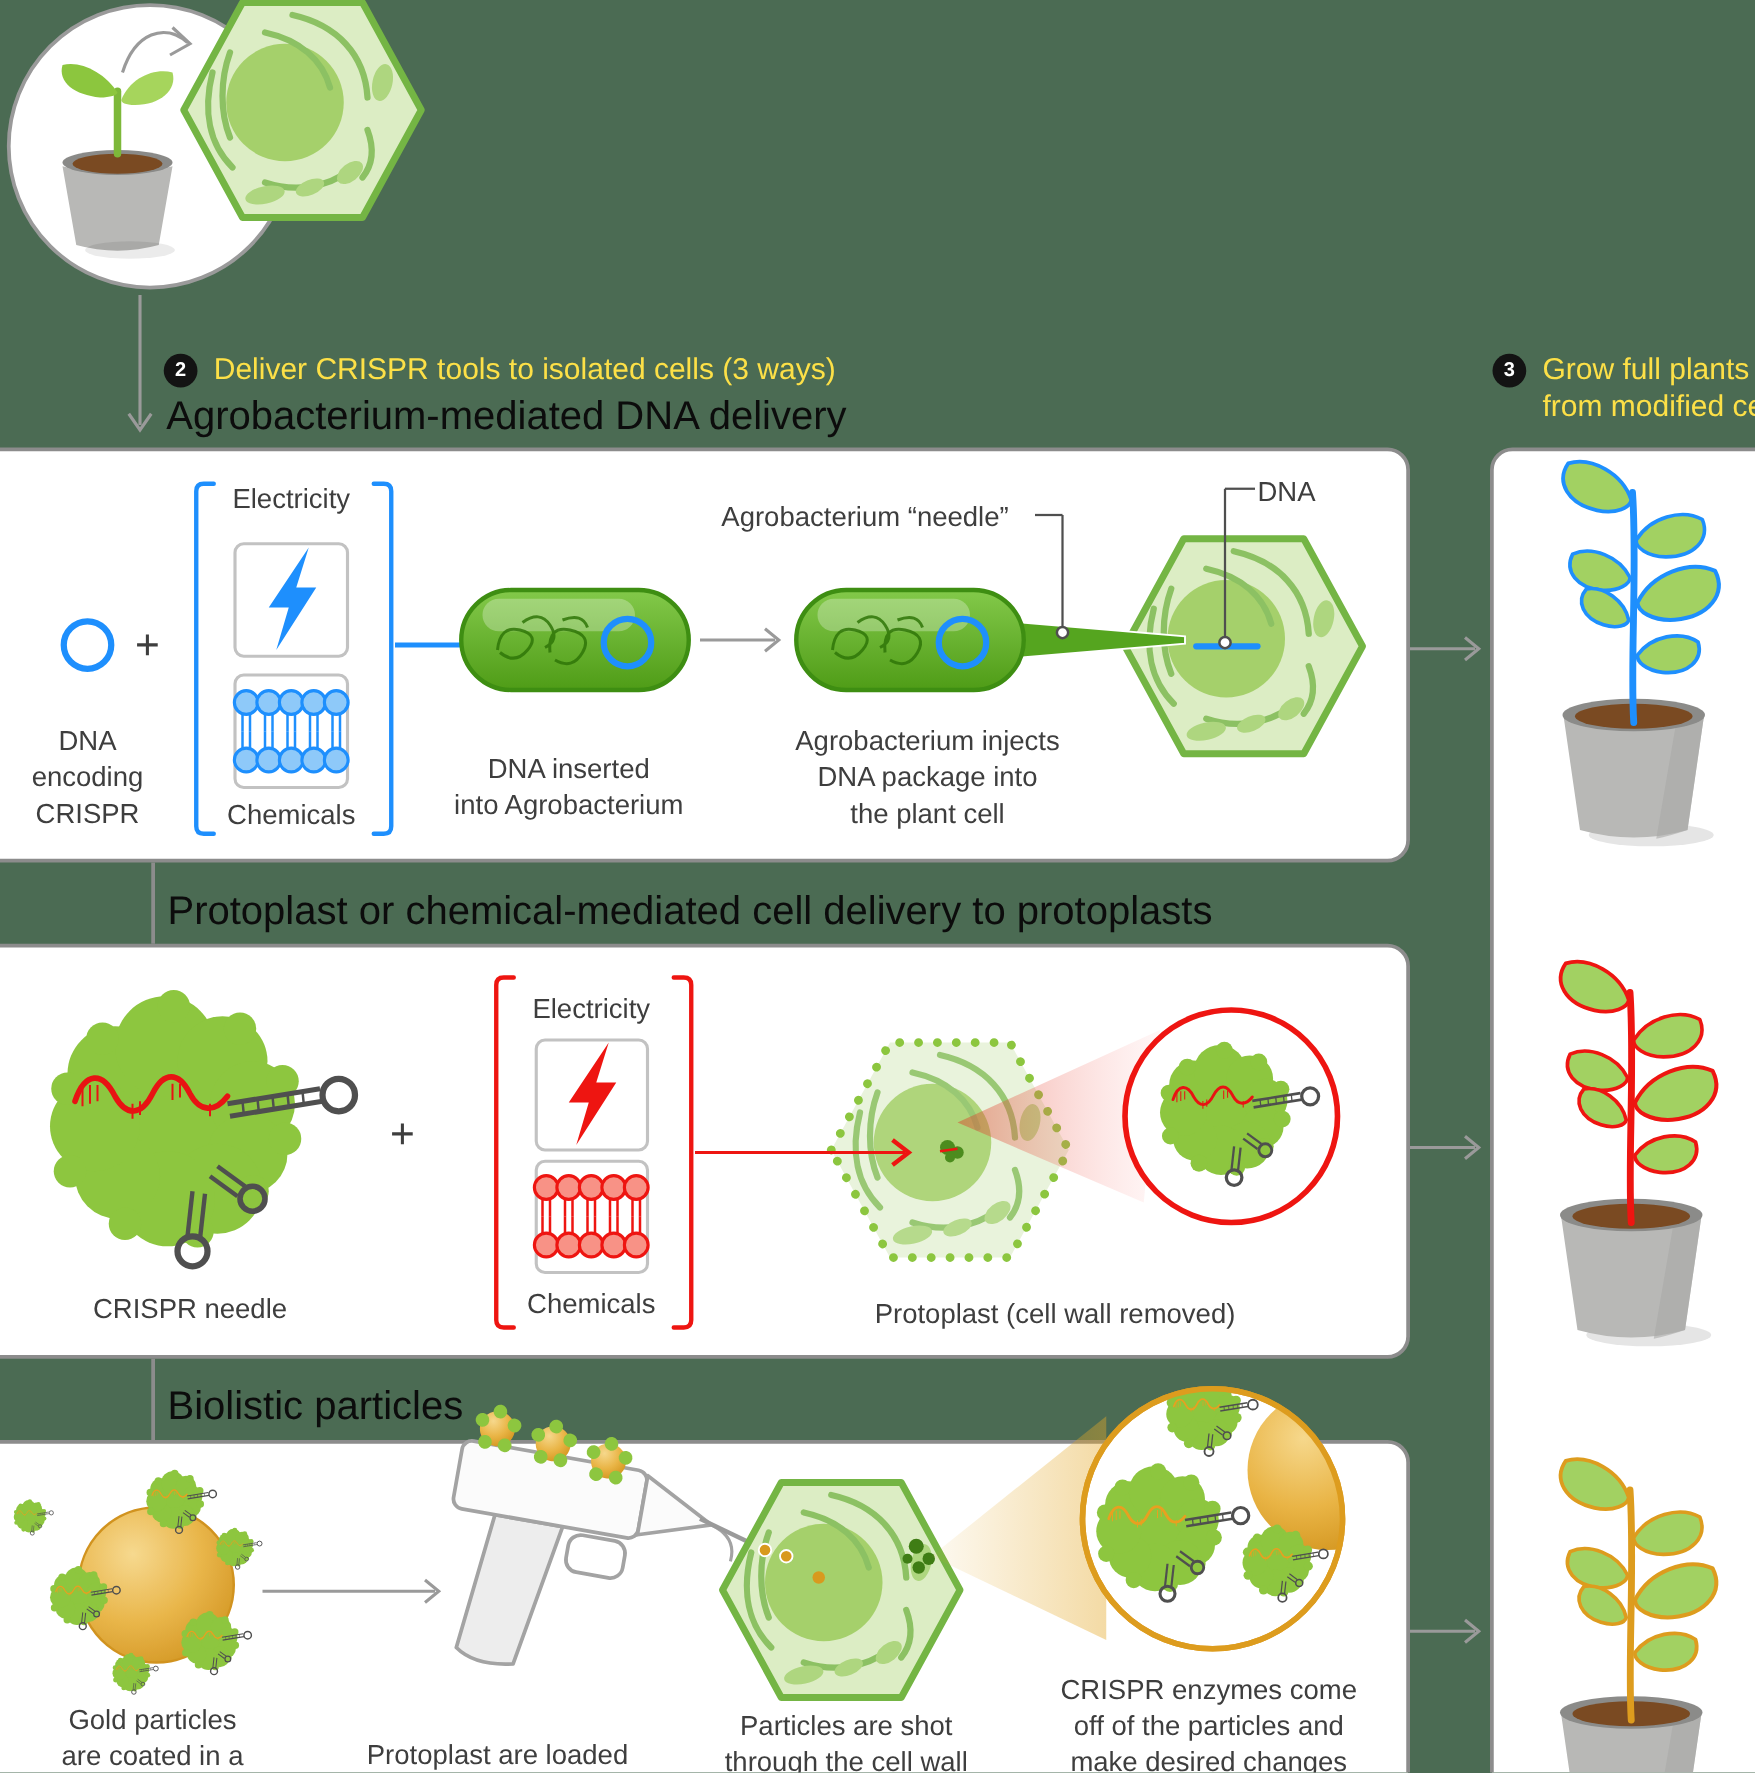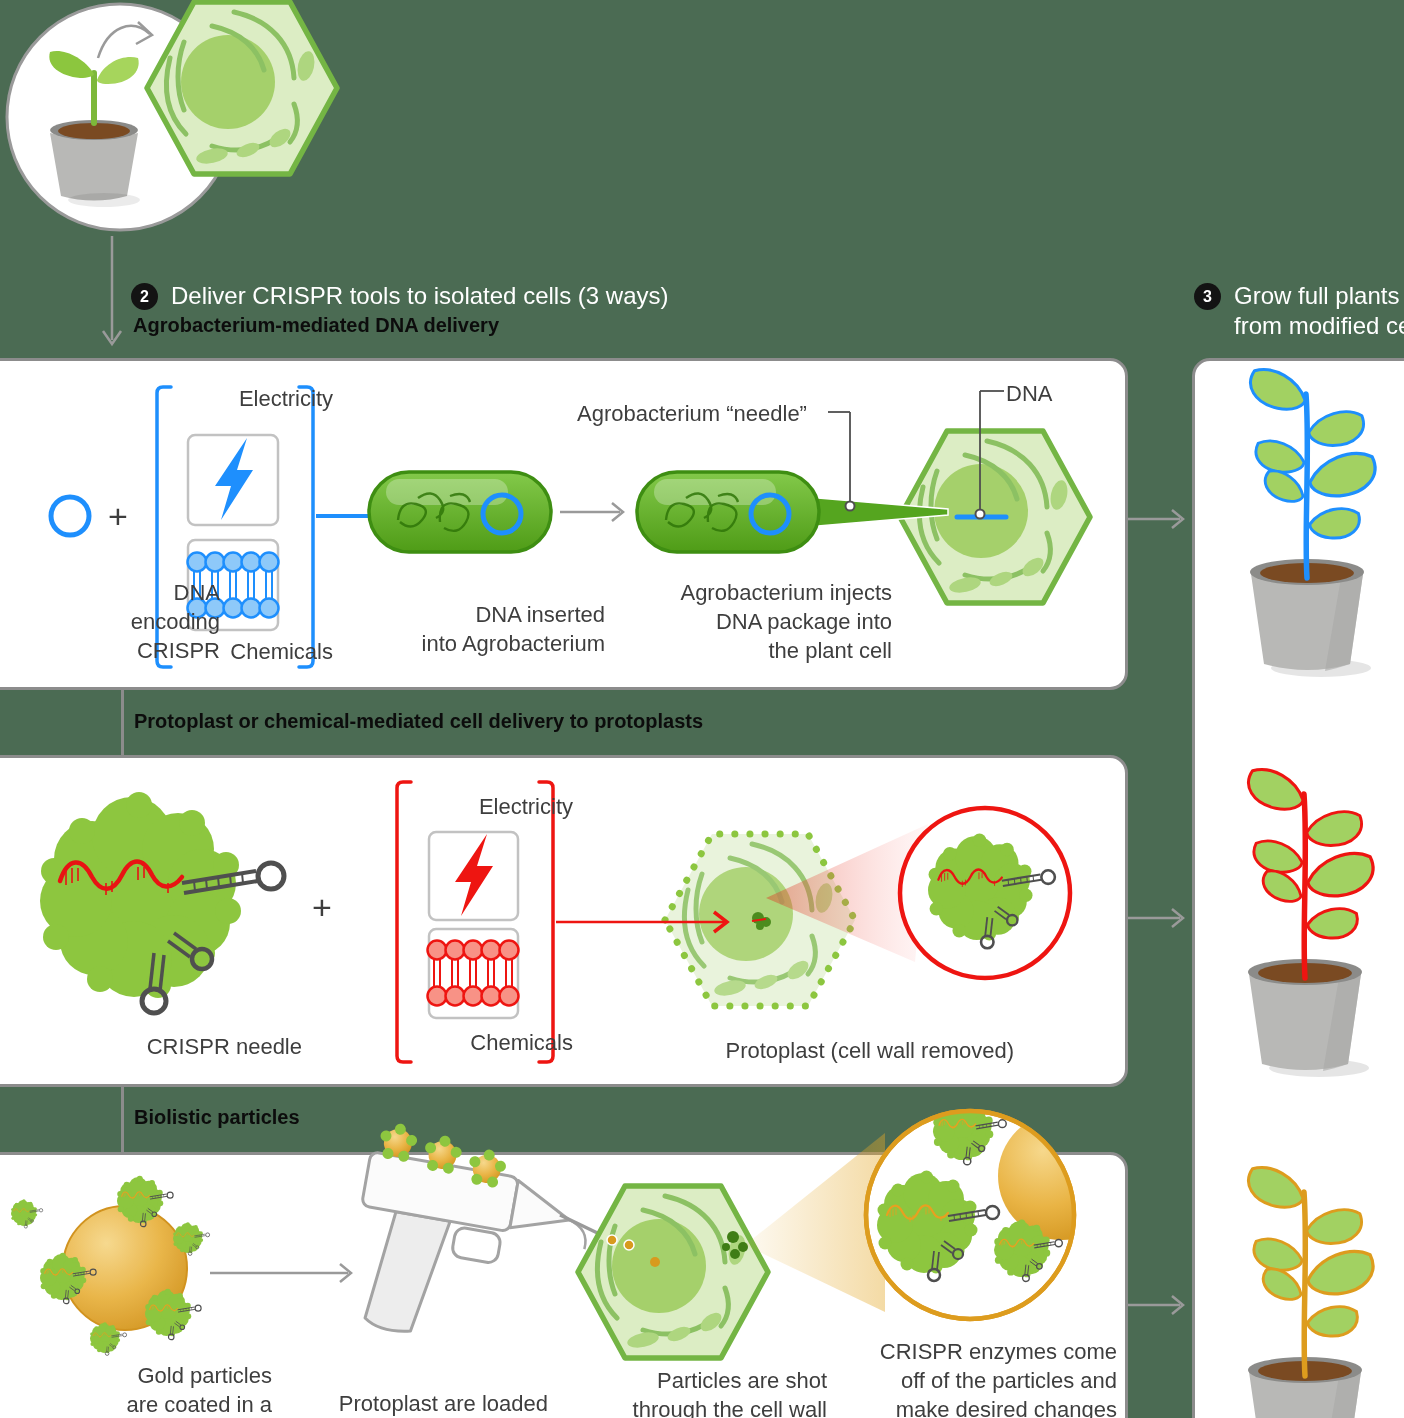--- a/index.html
+++ b/index.html
@@ -2,28 +2,28 @@
 <html style="--c-background: #4b6b53; --c-accent_blue: #1e8ffd; --c-accent_red: #ee1511; --c-accent_gold: #dd9c1e; --c-leaf_green: #8dc63f; --c-panel_border: #8c8c8c;"><head>
 <meta charset="utf-8">
 <style>
   html,body{margin:0;padding:0}
   body{width:1404px;height:1418px;overflow:hidden;position:relative;
        background:var(--c-background,#4b6b53);font-family:"Liberation Sans",sans-serif}
   .panel{position:absolute;background:#fff;border:3px solid #8c8c8c;box-sizing:border-box;z-index:1}
   .vline{position:absolute;width:3px;background:#8c8c8c;z-index:1}
   svg.art{position:absolute;left:0;top:0;z-index:2;pointer-events:none}
   .label{position:absolute;z-index:3;font-size:22px;line-height:29px;color:#3e3e3e;
-         white-space:pre-line;text-align:right}
+         white-space:pre-line;text-align:center}
   .label.right{text-align:center}
   .label.left{text-align:left}
-  .heading{position:absolute;z-index:3;font-size:20px;font-weight:bold;color:#0c0c0c;white-space:nowrap}
+  .heading{position:absolute;z-index:3;font-size:32px;font-weight:normal;color:#0c0c0c;white-space:nowrap}
   .step{position:absolute;z-index:3;display:flex;gap:13px;align-items:flex-start}
   .badge{width:27px;height:27px;border-radius:50%;background:#131313;color:#fff;font-size:16px;
          font-weight:bold;display:flex;align-items:center;justify-content:center;flex:none;margin-top:2px}
-  .steplabel{font-size:24px;color:#ffffff;line-height:30px;white-space:pre-line}
+  .steplabel{font-size:24px;color:#fde047;line-height:30px;white-space:pre-line}
   .plus{position:absolute;z-index:3;font-size:34px;color:#3e3e3e;text-align:center}
 </style>
 </head>
 <body>
 
 <div class="panel" style="left:-24px;top:358px;width:1152px;height:332px;border-radius:0 18px 18px 0"></div>
 <div class="panel" style="left:-24px;top:755px;width:1152px;height:332px;border-radius:0 18px 18px 0"></div>
 <div class="panel" style="left:-24px;top:1152px;width:1152px;height:290px;border-radius:0 18px 18px 0"></div>
 <div class="panel" style="left:1192px;top:358px;width:240px;height:1100px;border-radius:18px 0 0 18px"></div>
 <div class="vline" style="left:121px;top:690px;height:65px"></div>

